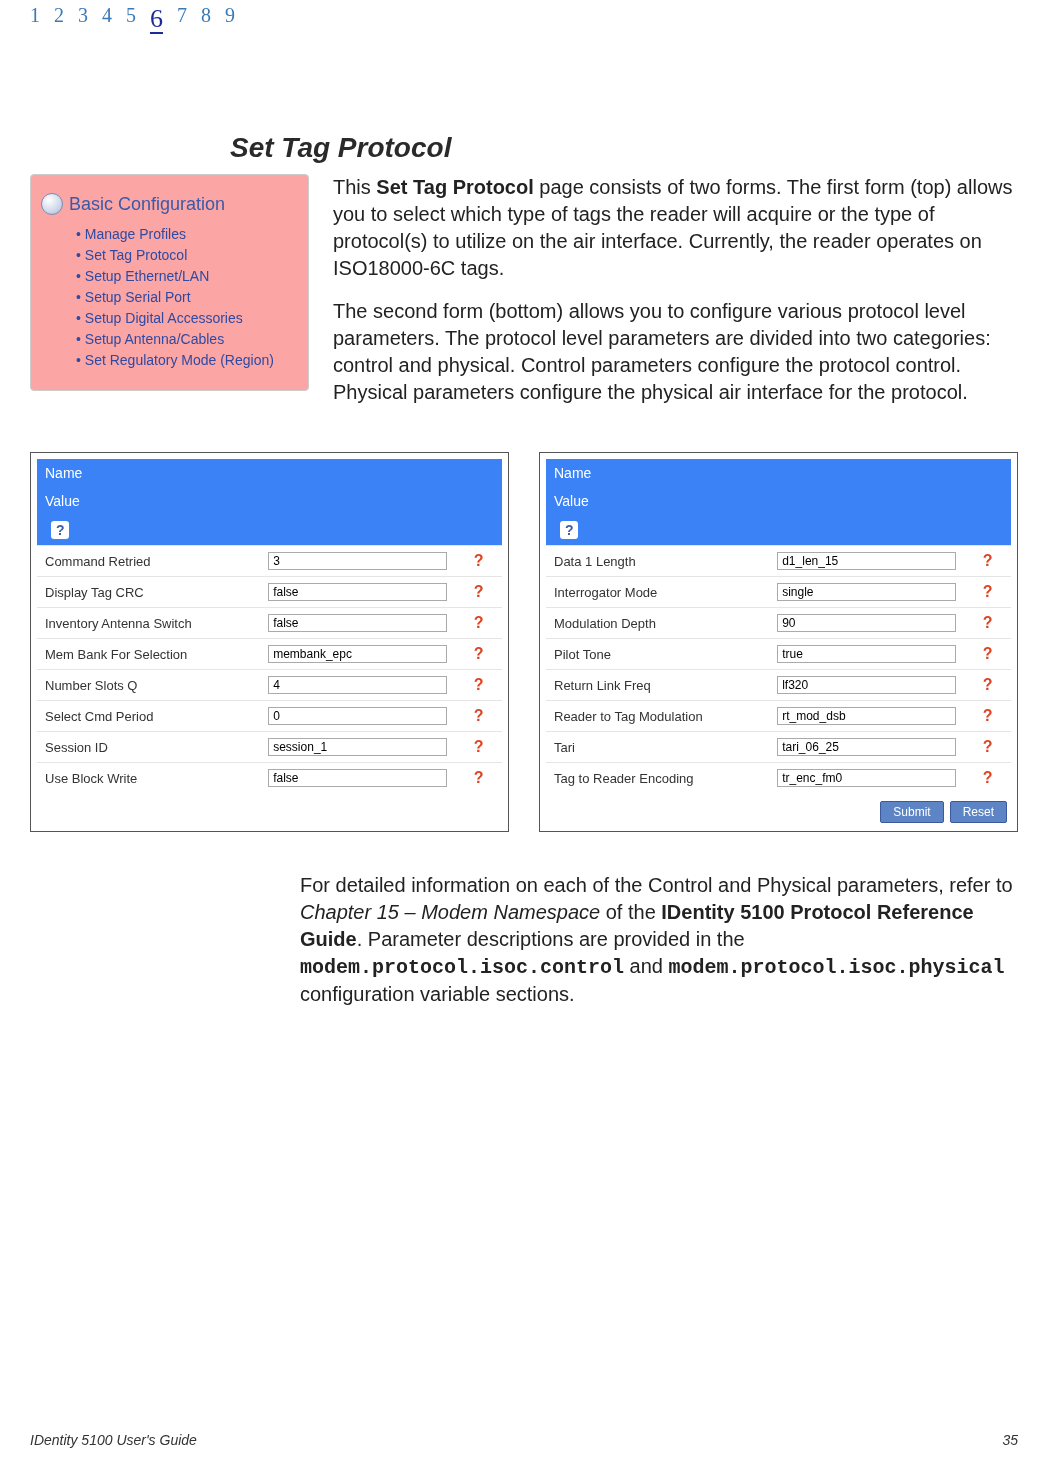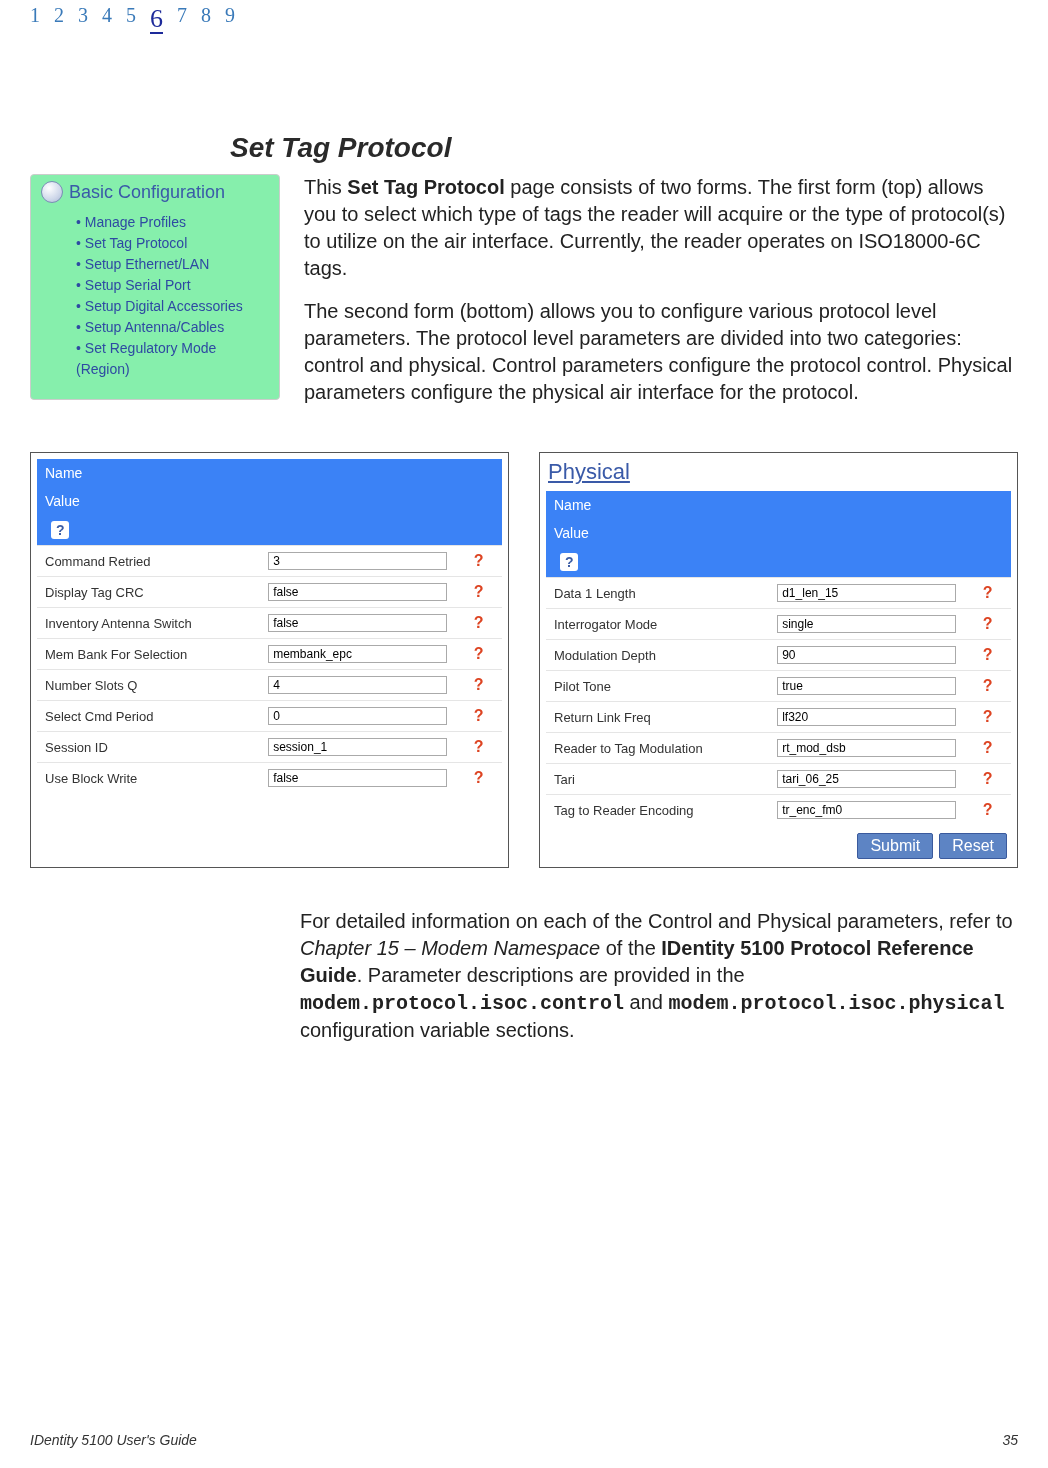--- a/index.html
+++ b/index.html
@@ -55,25 +55,25 @@
     margin: 100px 0 10px 200px;
     color: #2a2a2a;
   }
   .intro-wrap {
     display: flex;
     gap: 24px;
     align-items: flex-start;
   }
   
   .side-box {
-    width: 250px;
+    width: 279px;
     border: 1px solid #ccc;
     border-radius: 4px;
-    padding: 6px 10px 10px 10px;
-    background: #86efac;
+    padding: 18px 10px 10px 10px;
+    background: #fca5a5;
     box-sizing: border-box;
     flex-shrink: 0;
   }
   .side-title {
     font-family: "Trebuchet MS", sans-serif;
     color: #3a5aa8;
     font-size: 18px;
     margin-bottom: 4px;
     display: flex;
     align-items: center;
@@ -174,21 +174,21 @@
   }
   .panel-actions {
     display: flex;
     justify-content: flex-end;
     gap: 6px;
     padding: 8px 4px 2px 0;
   }
   .btn {
     background: #5d84c4;
     color: #fff;
-    font-size: 16px;
+    font-size: 12px;
     padding: 3px 12px;
     border: 1px solid #3a5a9d;
     border-radius: 2px;
     cursor: pointer;
   }
   .bottom-para {
     margin-top: 40px;
     margin-left: 270px;
     font-size: 20px;
     line-height: 1.35;
@@ -301,21 +301,20 @@
           </div>
           <div class="tbl-row">
             <div class="td name">Use Block Write</div>
             <div class="td value"><input type="text" value="false" style=""></div>
             <div class="td help"><span class="q">?</span></div>
           </div>
         </div>
     </div>
 
     <div class="panel">
-      <div class="panel-title">Physical</div>
       <div class="tbl-head">
         <div class="th name">Name</div>
         <div class="th value">Value</div>
         <div class="th help"><span class="hbox">?</span></div>
       </div>
       <div class="tbl-body" id="physical-body">
           <div class="tbl-row">
             <div class="td name">Data 1 Length</div>
             <div class="td value"><input type="text" value="d1_len_15" style=""></div>
             <div class="td help"><span class="q">?</span></div>

